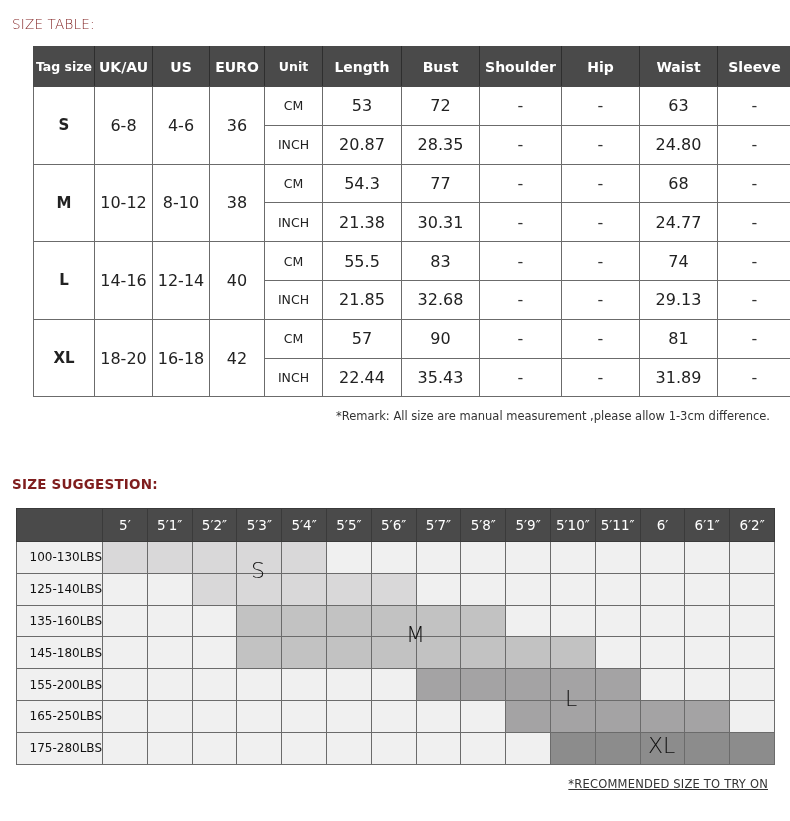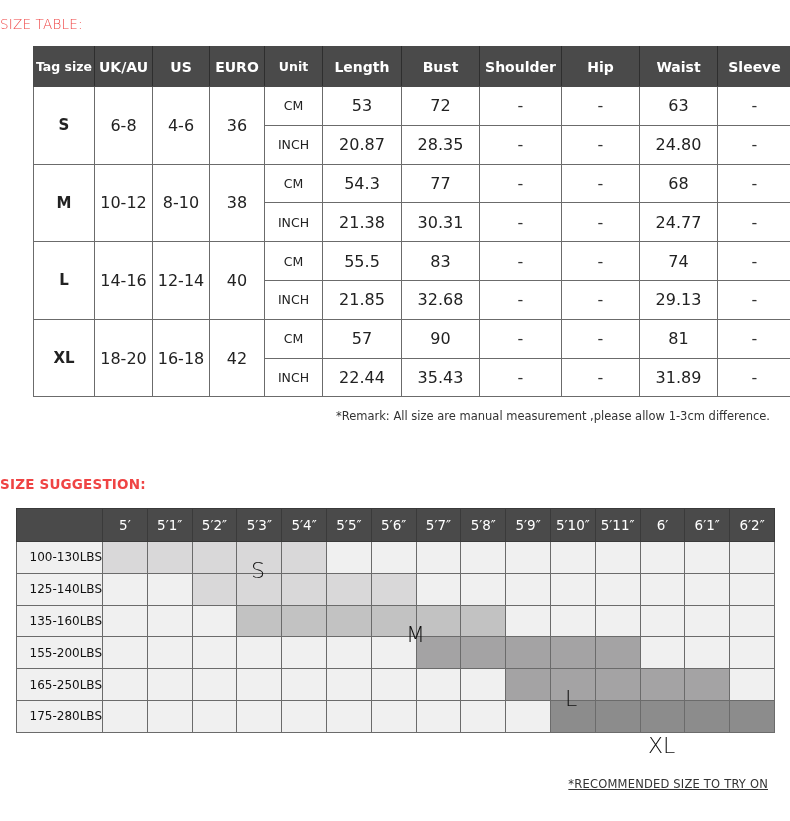--- a/index.html
+++ b/index.html
@@ -1,21 +1,21 @@
 <!DOCTYPE html>
 <html><head>
 <meta charset="utf-8">
 <style>
   * { box-sizing: border-box; margin: 0; padding: 0; }
   html, body { width: 790px; height: 821px; background: #ffffff; overflow: hidden; }
   body { font-family: "DejaVu Sans", sans-serif; color: #222; position: relative; }
 
   .section-title {
-    position: absolute; left: 0;
-    font-size: 13.5px; font-weight: 300; color: #ef4444; letter-spacing: 0.2px;
+    position: absolute; left: 12px;
+    font-size: 13.5px; font-weight: 300; color: #7f1d1d; letter-spacing: 0.2px;
   }
   #title1 { top: 16px; }
   #title2 { top: 476px; font-weight: bold; }
 
   table { border-collapse: collapse; position: absolute; table-layout: fixed; }
   td, th { border: 1px solid #6b6b6b; text-align: center; vertical-align: middle; }
 
   
   #size-table { left: 33px; top: 46px; width: 758px; }
   #size-table th {
@@ -283,20 +283,38 @@
         <td class="M"></td>
         <td class="M"></td>
         <td></td>
         <td></td>
         <td></td>
         <td></td>
         <td></td>
         <td></td>
       </tr>
       <tr>
+        <td class="rowlabel">145-180LBS</td>
+        <td></td>
+        <td></td>
+        <td></td>
+        <td class="M"></td>
+        <td class="M"></td>
+        <td class="M"></td>
+        <td class="M"></td>
+        <td class="M"></td>
+        <td class="M"></td>
+        <td class="M"></td>
+        <td class="M"></td>
+        <td></td>
+        <td></td>
+        <td></td>
+        <td></td>
+      </tr>
+      <tr>
         <td class="rowlabel">155-200LBS</td>
         <td></td>
         <td></td>
         <td></td>
         <td></td>
         <td></td>
         <td></td>
         <td></td>
         <td class="L"></td>
         <td class="L"></td>

